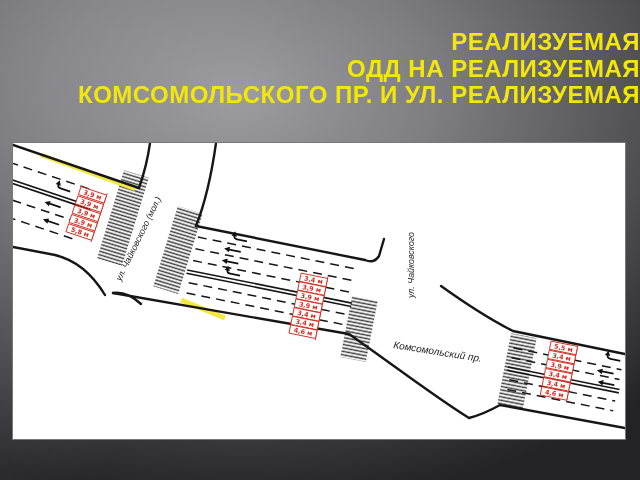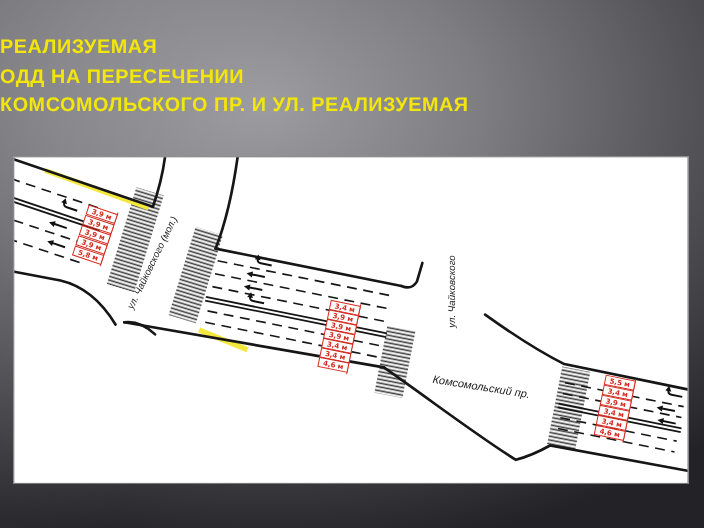--- a/index.html
+++ b/index.html
@@ -5,21 +5,21 @@
   html,body{margin:0;padding:0;}
   #slide{
     position:relative;width:640px;height:480px;overflow:hidden;
     background:
       linear-gradient(115deg, rgba(255,255,255,0.12) 0%, rgba(255,255,255,0) 38%),
       radial-gradient(ellipse 95% 85% at 38% 20%, #9b9ba0 0%, #7d7d82 32%, #55555a 62%, #232327 100%);
     font-family:"Liberation Sans", sans-serif;
   }
   #title{
     position:absolute;top:29px;left:0;width:640px;
-    text-align:left;font-weight:bold;font-size:18px;line-height:26.5px;
+    text-align:right;font-weight:bold;font-size:24px;line-height:26.5px;
     letter-spacing:0.5px;
   }
   #panel{
     position:absolute;left:12px;top:142px;width:612px;height:296px;
     background:#ffffff;border:1px solid #77777c;box-sizing:content-box;
   }
   svg{display:block;}
   .edge{stroke:#161616;stroke-width:2.4;fill:none;stroke-linecap:round;}
   .dash{stroke:#161616;stroke-width:1.5;fill:none;stroke-dasharray:9 6;}
   .dbl{stroke:#161616;stroke-width:1.6;fill:none;}
@@ -28,21 +28,21 @@
   .street-label.big{font-size:10px;}
   .dim-label{font:bold 6.4px "DejaVu Sans",sans-serif;}
 </style>
 </head>
 <body>
 
 <div id="slide">
 
   <div id="title" style="color: rgb(242, 230, 10);">
     <div>РЕАЛИЗУЕМАЯ</div>
-    <div>ОДД НА ПЕРЕСЕЧЕНИИ</div>
+    <div>ОДД НА РЕАЛИЗУЕМАЯ</div>
     <div>КОМСОМОЛЬСКОГО ПР. И УЛ. РЕАЛИЗУЕМАЯ</div>
   </div>
 
   <div id="panel">
     <svg width="612" height="296" viewBox="0 0 612 296">
       <defs>
         <pattern id="hatch" width="6" height="3.4" patternUnits="userSpaceOnUse">
           <rect width="6" height="3.4" fill="#ffffff"></rect>
           <path d="M0 1.2 H6" stroke="#3d3d3d" stroke-width="1.5"></path>
         </pattern>

